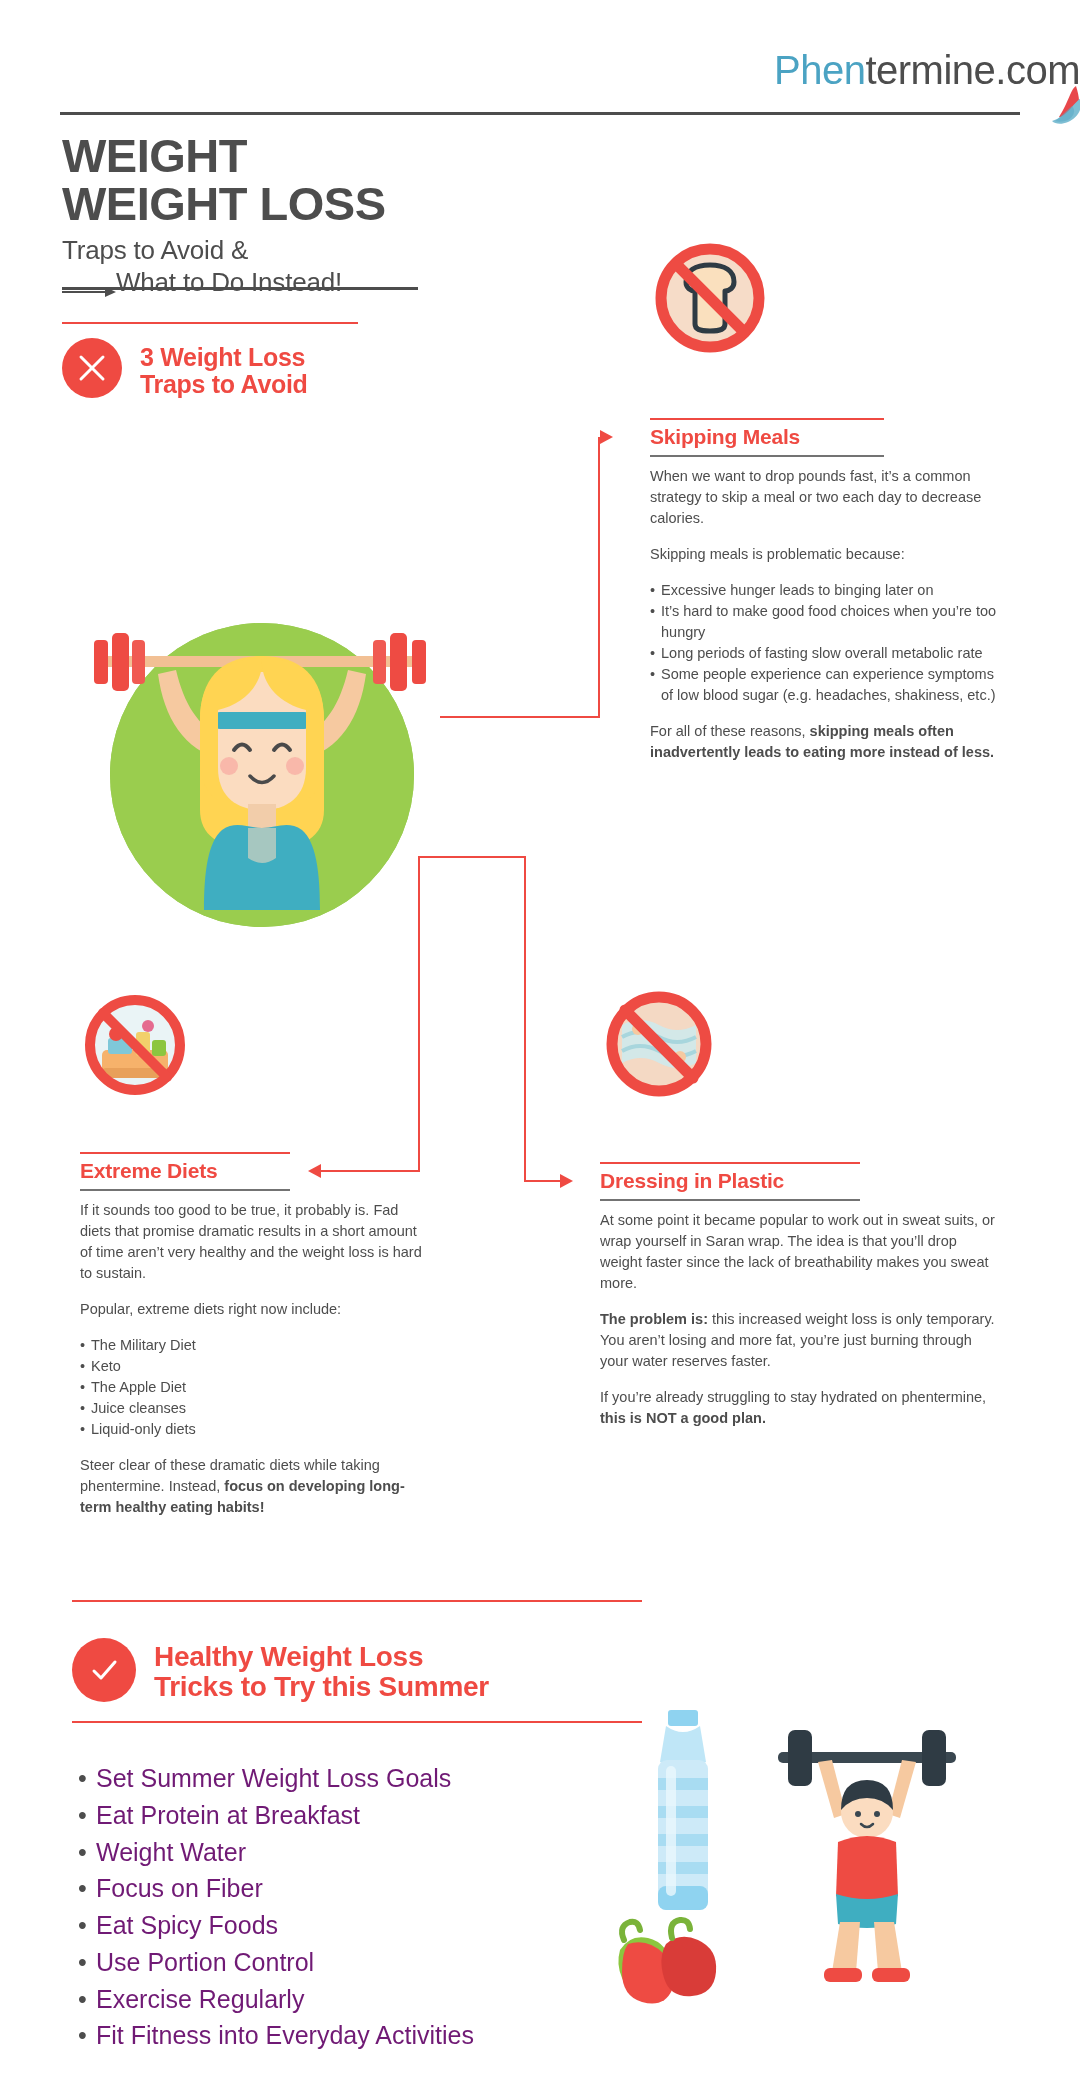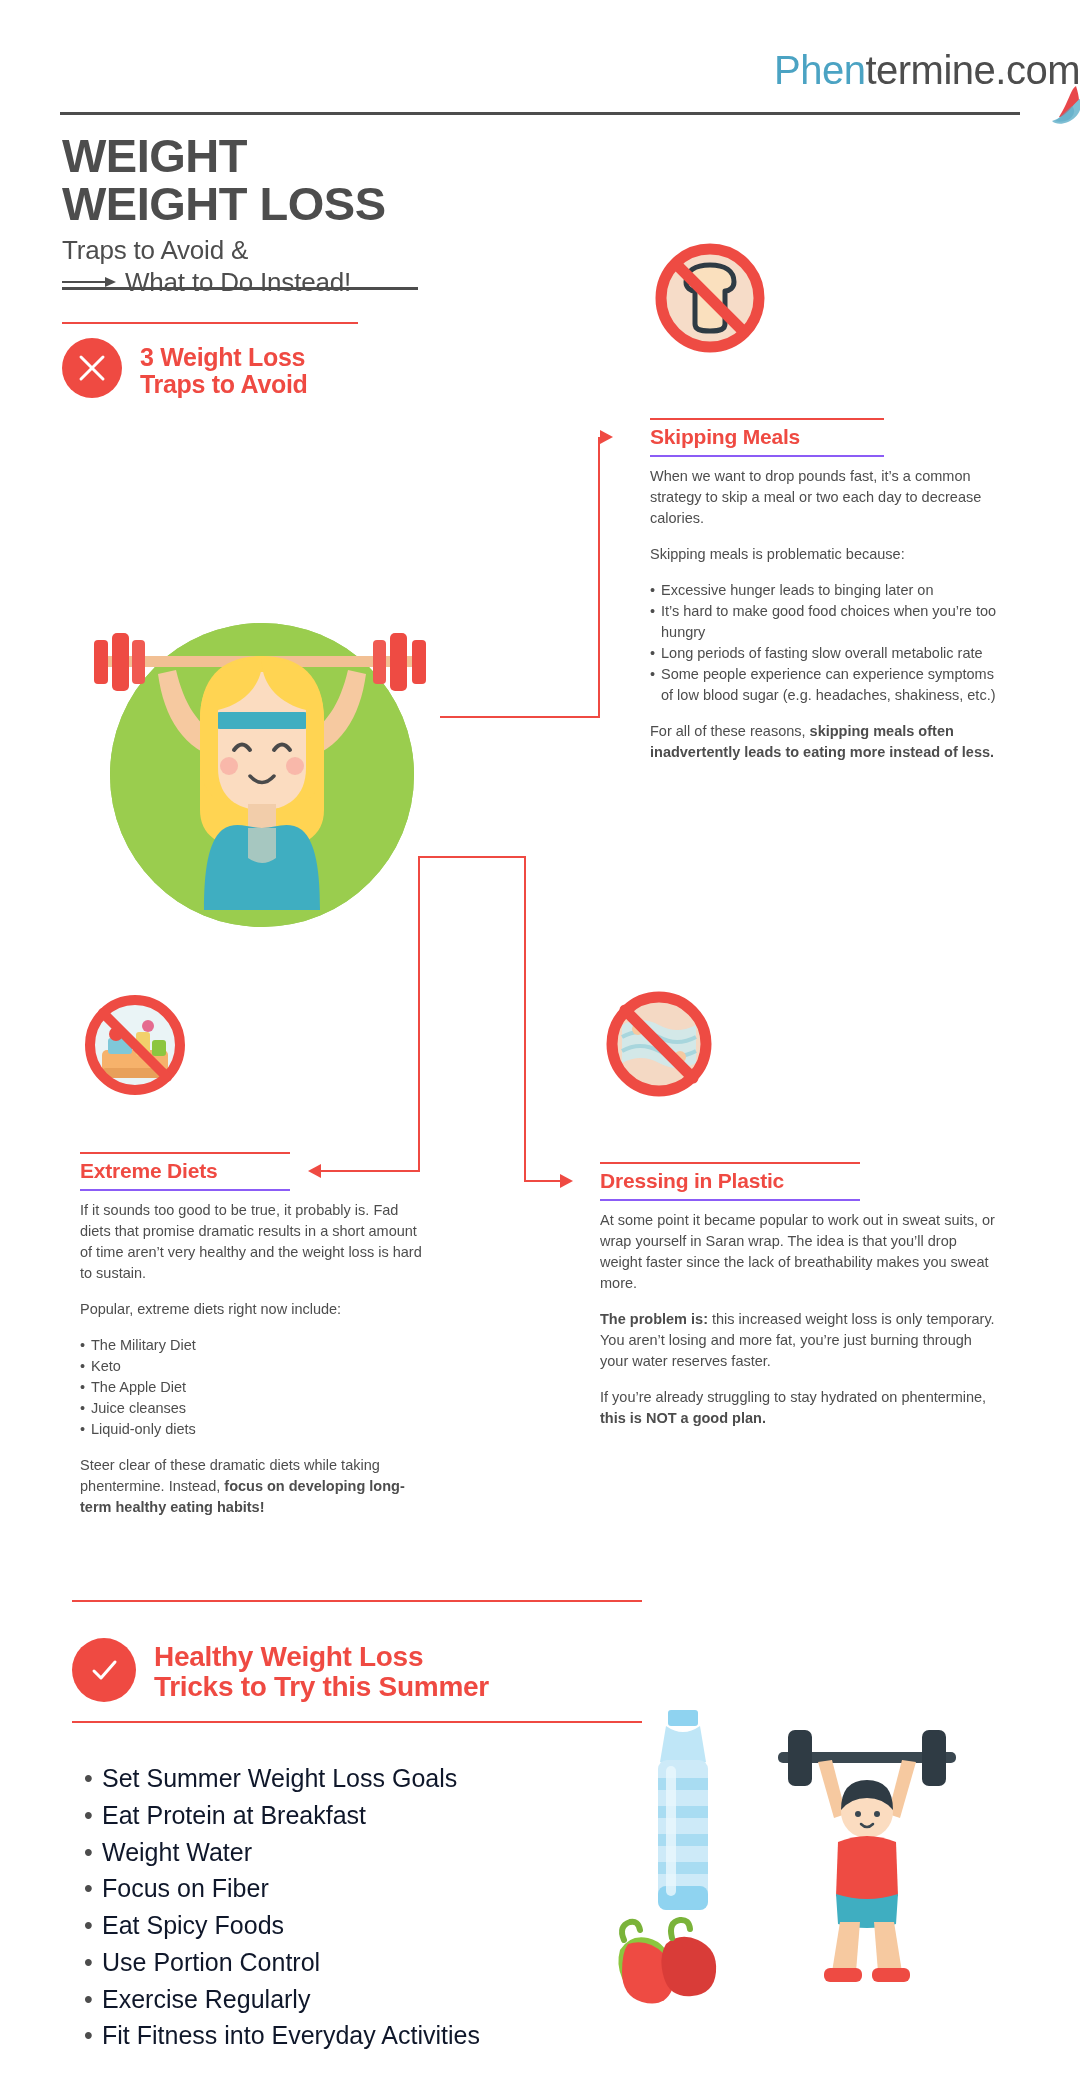--- a/index.html
+++ b/index.html
@@ -34,21 +34,21 @@
   
   .title-block { position: absolute; left: 62px; top: 132px; width: 520px; }
   .title-main {
     font-size: 47px; font-weight: 700; color: #4d4d4d;
     line-height: 1.02; letter-spacing: -0.5px;
   }
   .title-sub {
     margin-top: 7px; font-size: 26px; font-weight: 400;
     color: #4d4d4d; line-height: 1.22; letter-spacing: -0.2px;
   }
-  .title-sub-l2 { display: flex; align-items: center; gap: 9px; }
+  .title-sub-l2 { display: flex; align-items: flex-end; }
   .arrow-long { display: inline-block; width: 54px; height: 12px; position: relative; flex: none;}
   .arrow-long::before {
     content: ""; position: absolute; left: 0; top: 5px; width: 46px; height: 2px; background: #4d4d4d;
   }
   .arrow-long::after {
     content: ""; position: absolute; right: 0; top: 1px;
     border-top: 5px solid transparent; border-bottom: 5px solid transparent;
     border-left: 11px solid #4d4d4d;
   }
   .title-rule {
@@ -67,21 +67,21 @@
   }
 
   #traps-badge { left: 62px; top: 338px; }
   #traps-rule  { left: 62px; top: 322px; width: 296px; }
   #traps-badge .badge-title { font-size: 25px; }
 
   
   .sec-head {
     position: absolute; color: #ef4a42; font-weight: 700; font-size: 21px;
     letter-spacing: -0.2px; padding: 5px 0 6px 0;
-    border-top: 2px solid #ef4a42; border-bottom: 2px solid #8b5cf6;
+    border-top: 2px solid #ef4a42; border-bottom: 2px solid #737373;
   }
 
   
   .body-block { position: absolute; font-size: 14.5px; line-height: 1.45; color: #4d4d4d; }
   .body-block p { margin-bottom: 15px; }
   .body-block p:last-child { margin-bottom: 0; }
   .body-block ul { list-style: none; margin-bottom: 15px; }
   .body-block li { position: relative; padding-left: 11px; }
   .body-block li::before {
     content: "\2022"; position: absolute; left: 0; top: 0; color: #4d4d4d;
@@ -109,22 +109,22 @@
   .bottom-rule {
     position: absolute; height: 2px; background: #ef4a42;
   }
   #healthy-badge { left: 72px; top: 1638px; }
   #healthy-rule-top { left: 72px; top: 1600px; width: 570px; }
   #healthy-rule-bot { left: 72px; top: 1721px; width: 570px; }
   #healthy-badge .badge-circle { width: 64px; height: 64px; }
   #healthy-badge .badge-title { font-size: 28px; }
 
   .tricks-list {
-    position: absolute; left: 84px; top: 1760px; width: 600px;
-    font-size: 25px; line-height: 1.47; color: #0f172a; list-style: none;
+    position: absolute; left: 78px; top: 1760px; width: 600px;
+    font-size: 25px; line-height: 1.47; color: #701a75; list-style: none;
   }
   .tricks-list li { position: relative; padding-left: 18px; }
   .tricks-list li::before {
     content: "\2022"; position: absolute; left: 0; top: 0; color: #4d4d4d;
   }
 
   .bottom-illo { position: absolute; left: 610px; top: 1700px; width: 390px; height: 320px; }
 </style>
 </head>
 <body>

